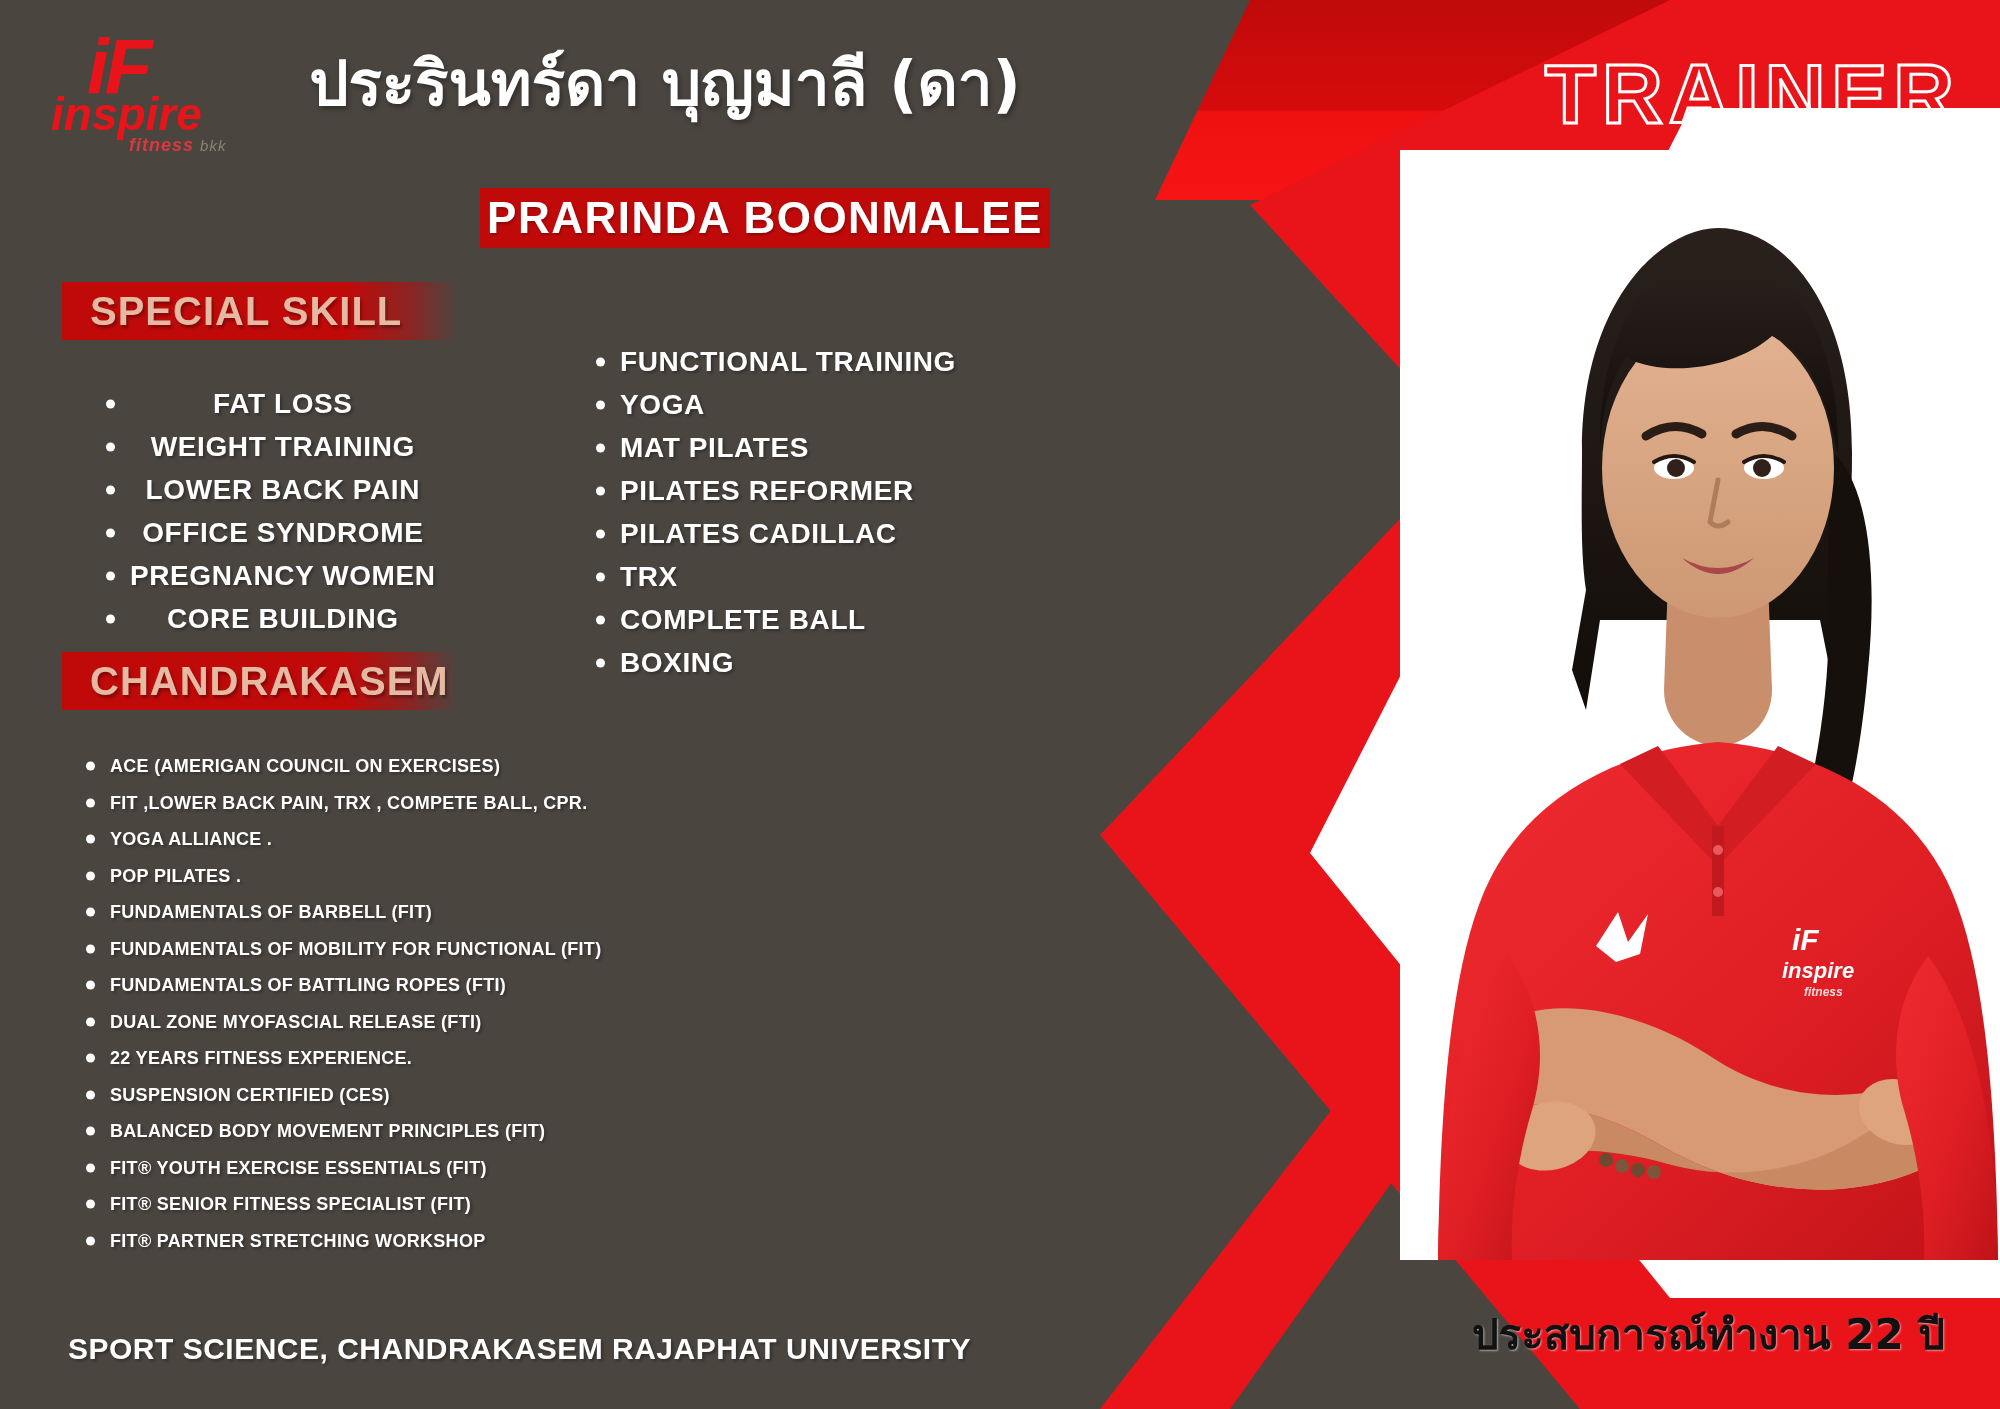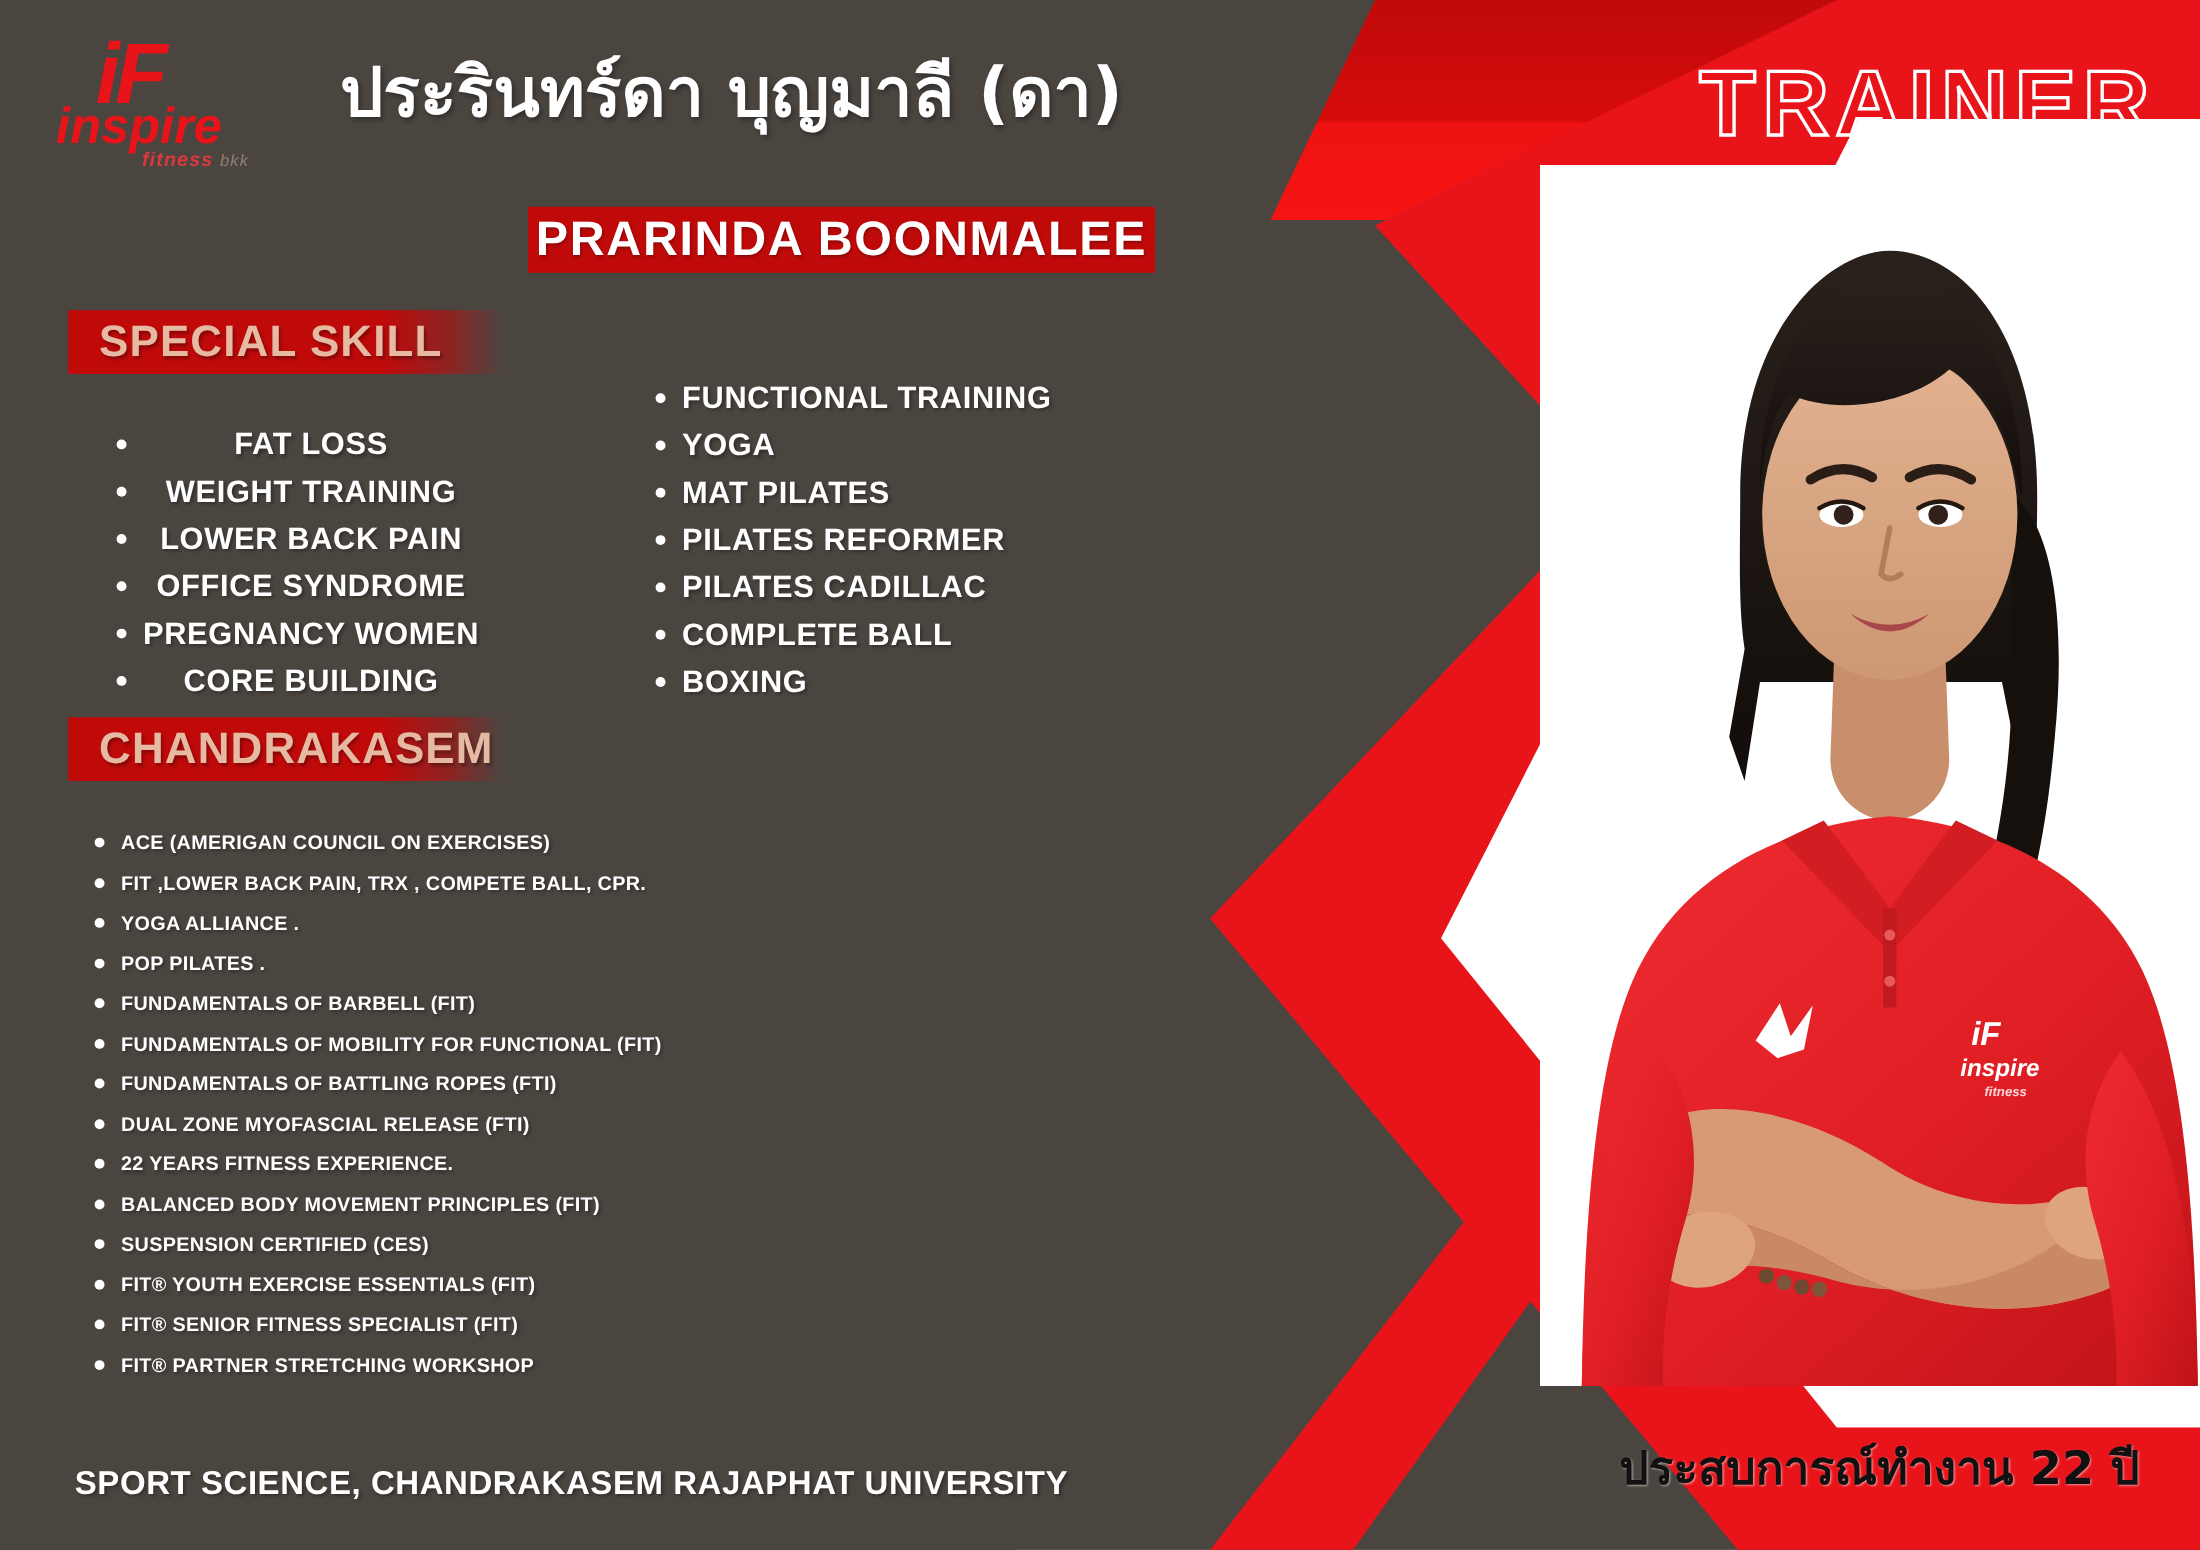--- a/index.html
+++ b/index.html
@@ -427,40 +427,41 @@
     <li>PREGNANCY WOMEN</li>
     <li>CORE BUILDING</li>
   </ul>
 
   <ul class="bullets" id="skills-right">
     <li>FUNCTIONAL TRAINING</li>
     <li>YOGA</li>
     <li>MAT PILATES</li>
     <li>PILATES REFORMER</li>
     <li>PILATES CADILLAC</li>
+    <li>TRX</li>
     <li>COMPLETE BALL</li>
     <li>BOXING</li>
   </ul>
 
   <div class="section-bar" id="cert-bar">
     <span class="label">CHANDRAKASEM</span>
   </div>
 
   <ul class="bullets" id="certs">
     <li>ACE (AMERIGAN COUNCIL ON EXERCISES)</li>
     <li>FIT ,LOWER BACK PAIN, TRX , COMPETE BALL, CPR.</li>
     <li>YOGA ALLIANCE .</li>
     <li>POP PILATES .</li>
     <li>FUNDAMENTALS OF BARBELL (FIT)</li>
     <li>FUNDAMENTALS OF MOBILITY FOR FUNCTIONAL (FIT)</li>
     <li>FUNDAMENTALS OF BATTLING ROPES (FTI)</li>
     <li>DUAL ZONE MYOFASCIAL RELEASE (FTI)</li>
     <li>22 YEARS FITNESS EXPERIENCE.</li>
+    <li>SUSPENSION CERTIFIED (CES)</li>
     <li>BALANCED BODY MOVEMENT PRINCIPLES (FIT)</li>
-    <li>SUSPENSION CERTIFIED (CES)</li>
     <li>FIT® YOUTH EXERCISE ESSENTIALS (FIT)</li>
     <li>FIT® SENIOR FITNESS SPECIALIST (FIT)</li>
     <li> FIT® PARTNER STRETCHING WORKSHOP</li>
   </ul>
 
   <div class="university">SPORT SCIENCE, CHANDRAKASEM RAJAPHAT UNIVERSITY</div>
   <div class="experience">ประสบการณ์ทำงาน 22 ปี</div>
 
 </div>
 

